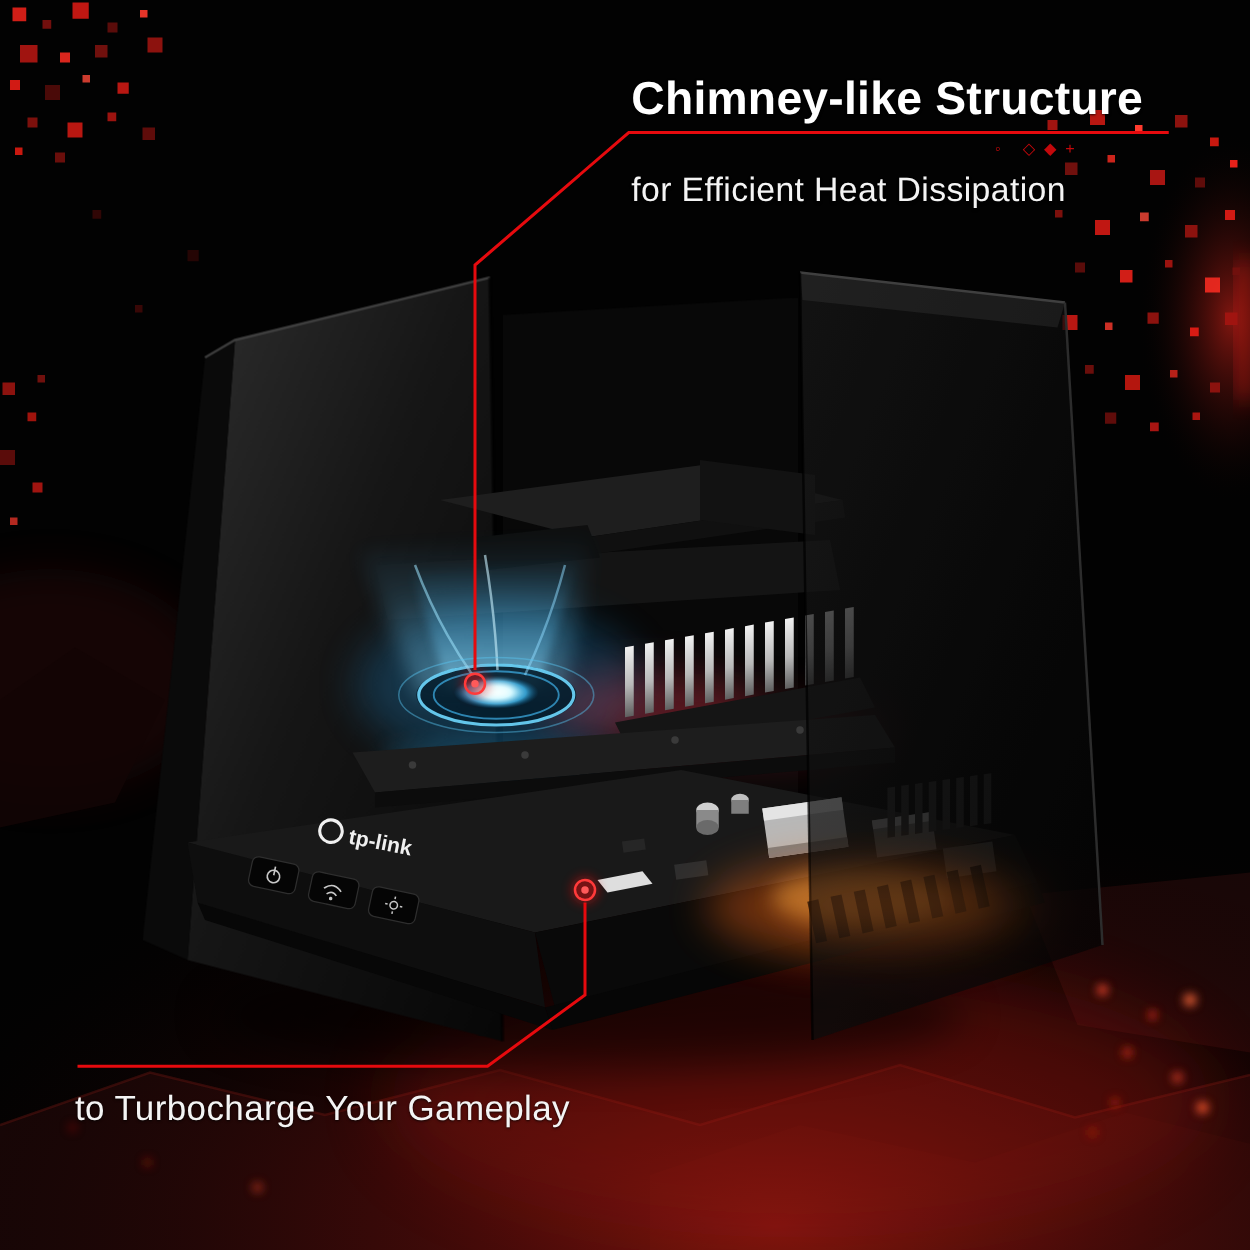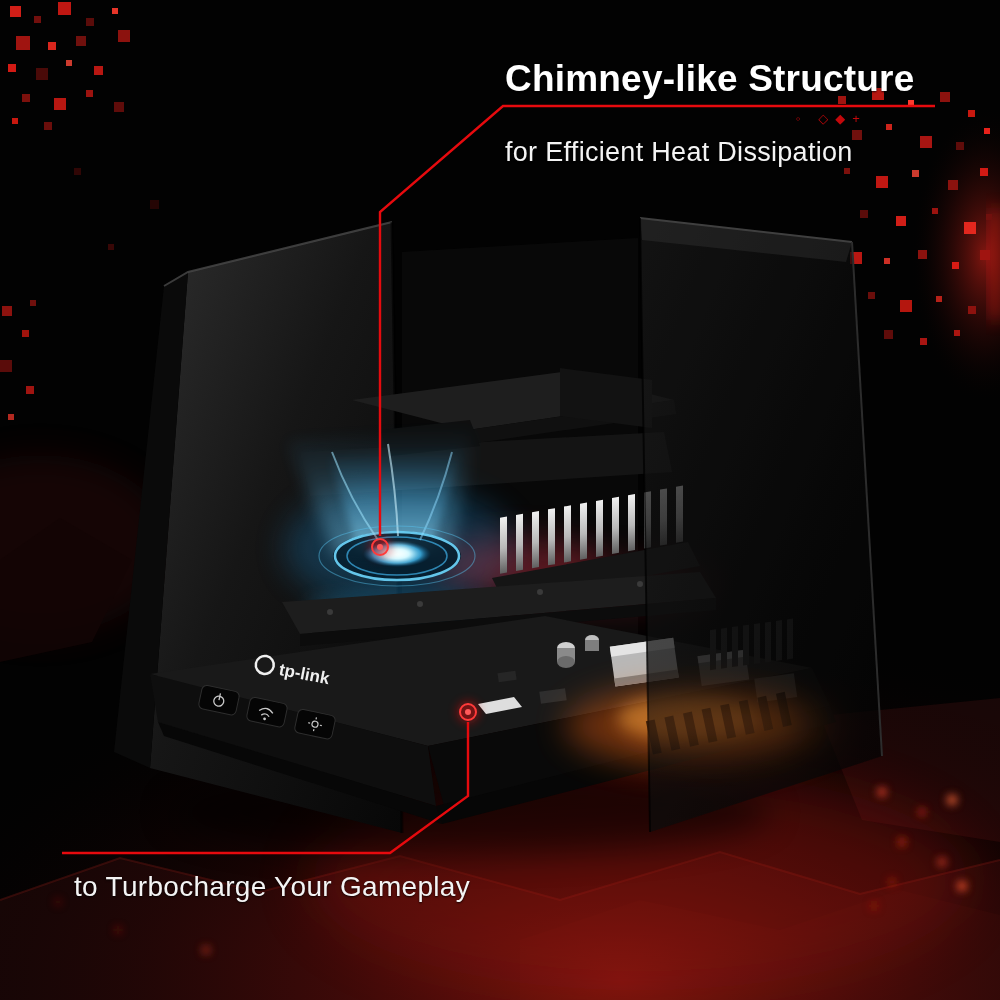--- a/index.html
+++ b/index.html
@@ -6,21 +6,21 @@
   .stage{position:relative;width:1000px;height:1000px;background:#020202;overflow:hidden;
          font-family:"Liberation Sans",sans-serif;}
   svg.scene{position:absolute;left:0;top:0;width:1000px;height:1000px;display:block;}
   .callout-text{position:absolute;color:#ffffff;line-height:1.05;white-space:nowrap;
                 text-shadow:0 1px 2px rgba(0,0,0,.8);}
   .title{font-weight:bold;letter-spacing:.2px;}
   .subtitle{font-weight:400;color:#f4f4f4;letter-spacing:.3px;}
   #top-title{top:60px;left:505px;font-size:37px;}
   #top-sub{top:138px;left:505px;font-size:27px;}
   #bottom-title{top:803px;left:60px;font-size:40px;}
-  #bottom-sub{top:872px;left:60px;font-size:28px;margin-left:14px;}
+  #bottom-sub{top:872px;left:60px;font-size:28px;}
   .deco{position:absolute;top:111px;left:796px;color:#e60a0e;font-size:13px;
         letter-spacing:7px;opacity:.85;}
 </style>
 </head>
 <body>
 
 <div class="stage">
 
 <svg class="scene" viewBox="0 0 1000 1000" aria-hidden="true">
   <defs>

